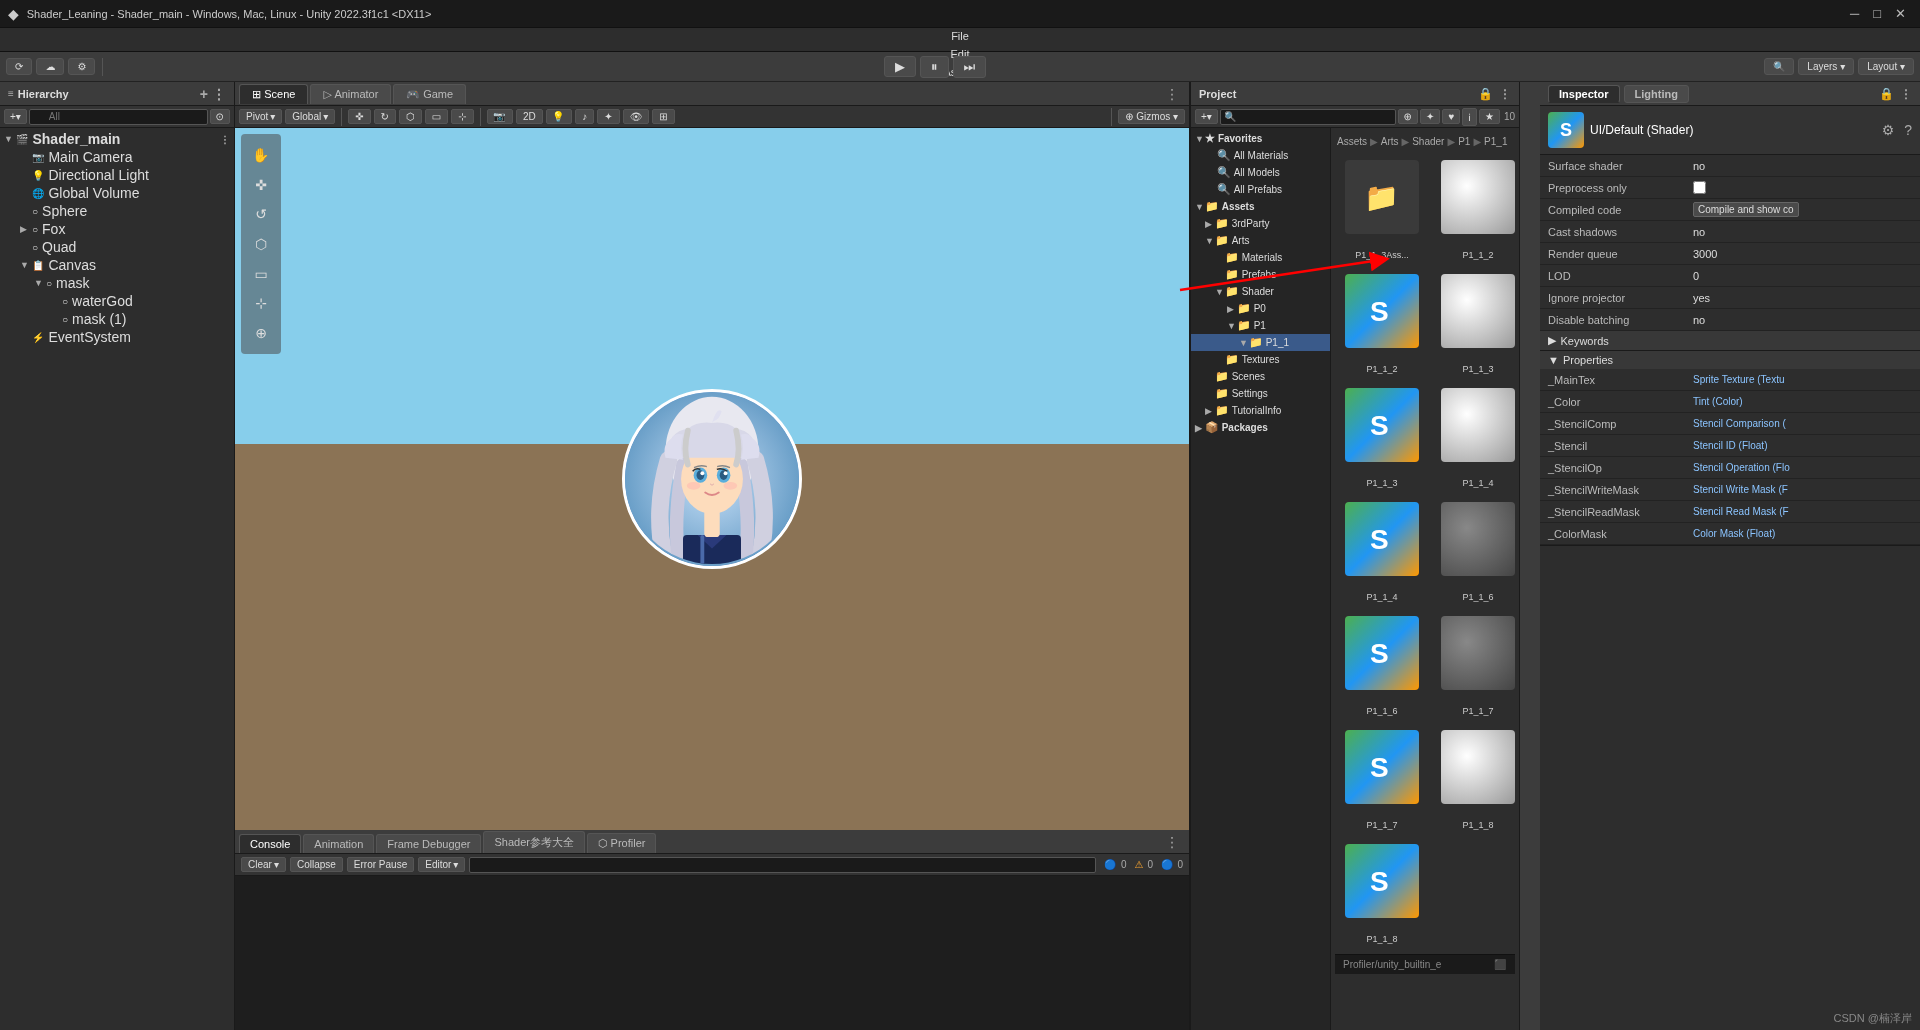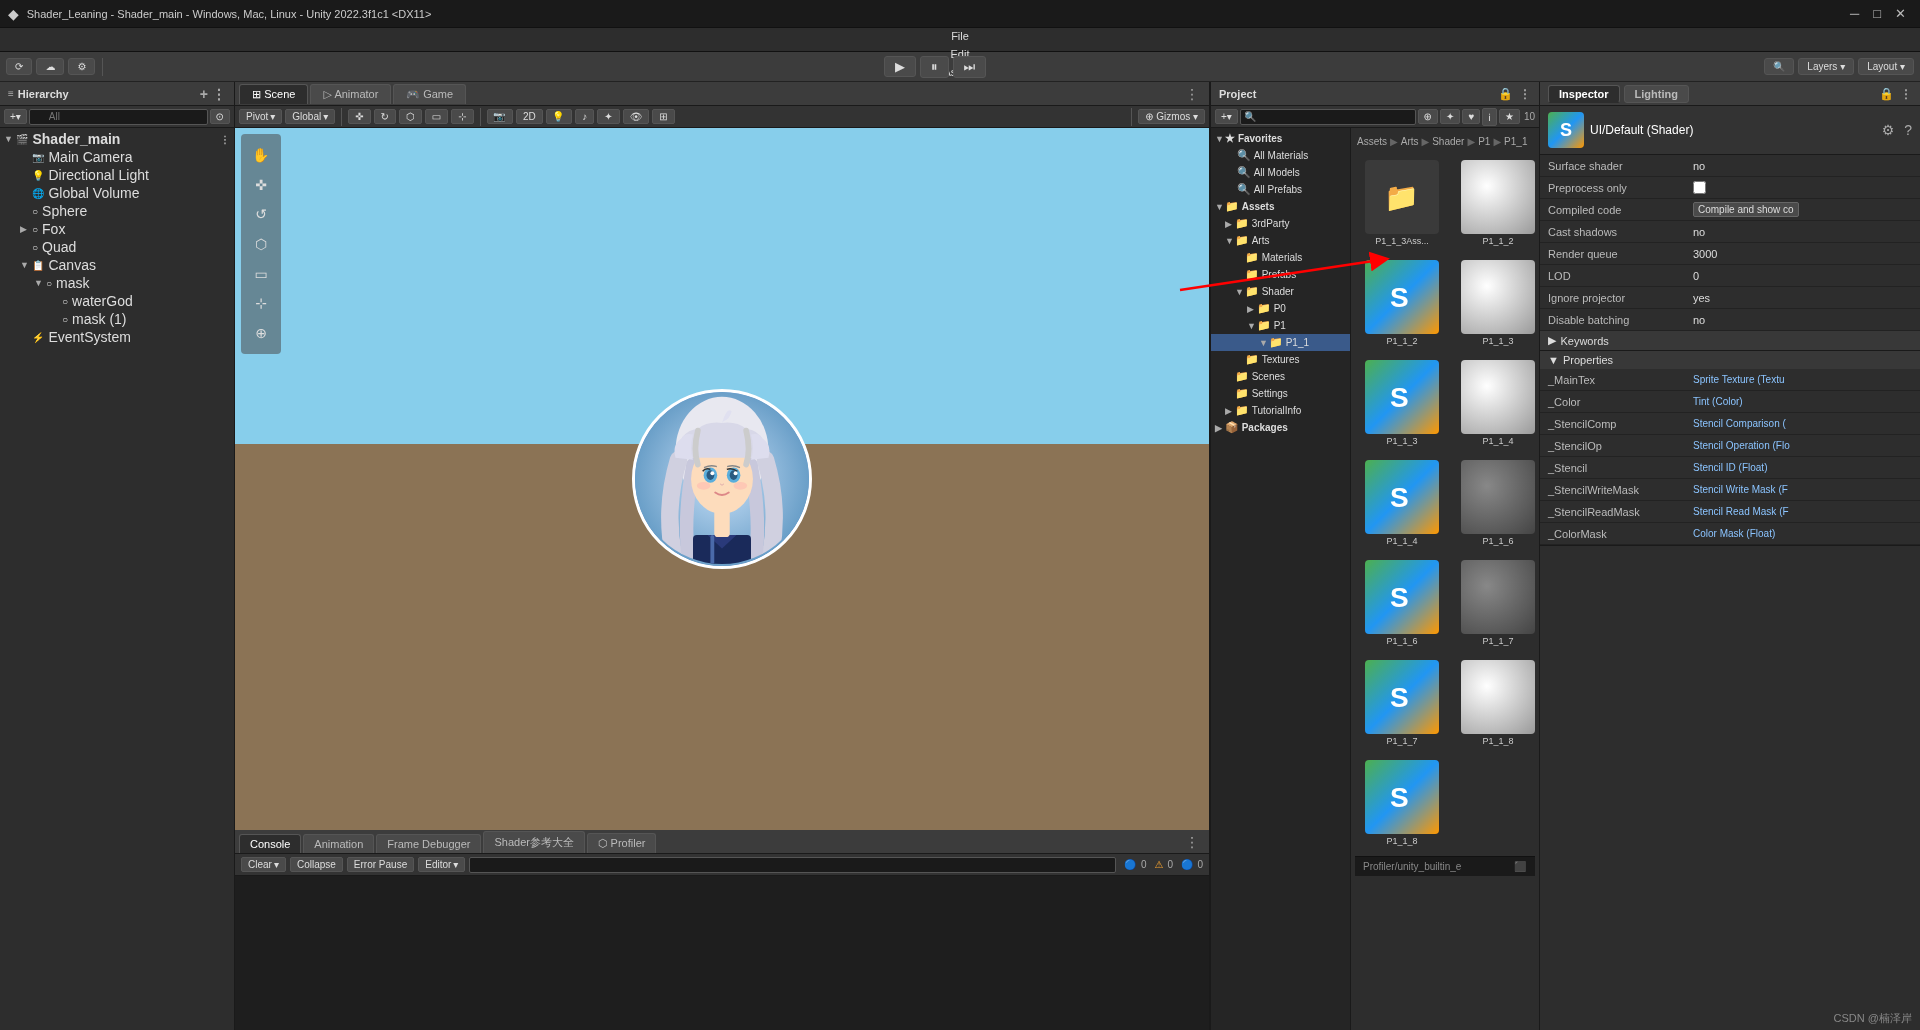--- a/index.html
+++ b/index.html
@@ -334,29 +334,30 @@
       background: linear-gradient(135deg, #4caf50, #2196f3, #ff9800);
     }
     .file-thumb.shader-green svg { width: 40px; height: 40px; }
     .file-thumb.white-sphere {
       background: radial-gradient(circle at 35% 35%, #ffffff, #cccccc, #999999);
     }
     .file-thumb.dark-gray {
       background: radial-gradient(circle at 35% 35%, #888, #666, #444);
     }
     .file-thumb.folder { background: #3a3a3a; color: #c9a84c; }
-    .file-label { font-size: 9px; color: #ccc; text-align: center; max-width: 74px; overflow: hidden; text-overflow: ellipsis; white-space: nowrap; }
+    .file-label { font-size: 9px; color: #ccc; text-align: center; max-width: 74px; overflow: hidden; text-overflow: ellipsis; white-space: nowrap; margin-top: 14px; }
 
     
     #inspector-panel {
       width: 380px;
       background: #2d2d2d;
       display: flex;
       flex-direction: column;
       flex-shrink: 0;
+      margin-left: 20px;
     }
     .inspector-header {
       height: 24px;
       background: #3c3c3c;
       display: flex;
       align-items: center;
       padding: 0 8px;
       border-bottom: 1px solid #1a1a1a;
       font-size: 11px;
       font-weight: bold;
@@ -1030,26 +1031,26 @@
         </div>
         <div class="insp-row">
           <span class="insp-label">_Color</span>
           <span class="insp-value insp-prop-value">Tint (Color)</span>
         </div>
         <div class="insp-row">
           <span class="insp-label">_StencilComp</span>
           <span class="insp-value insp-prop-value">Stencil Comparison (</span>
         </div>
         <div class="insp-row">
+          <span class="insp-label">_Stencil</span>
+          <span class="insp-value insp-prop-value">Stencil ID (Float)</span>
+        </div>
+        <div class="insp-row">
           <span class="insp-label">_StencilOp</span>
           <span class="insp-value insp-prop-value">Stencil Operation (Flo</span>
-        </div>
-        <div class="insp-row">
-          <span class="insp-label">_Stencil</span>
-          <span class="insp-value insp-prop-value">Stencil ID (Float)</span>
         </div>
         <div class="insp-row">
           <span class="insp-label">_StencilWriteMask</span>
           <span class="insp-value insp-prop-value">Stencil Write Mask (F</span>
         </div>
         <div class="insp-row">
           <span class="insp-label">_StencilReadMask</span>
           <span class="insp-value insp-prop-value">Stencil Read Mask (F</span>
         </div>
         <div class="insp-row">

